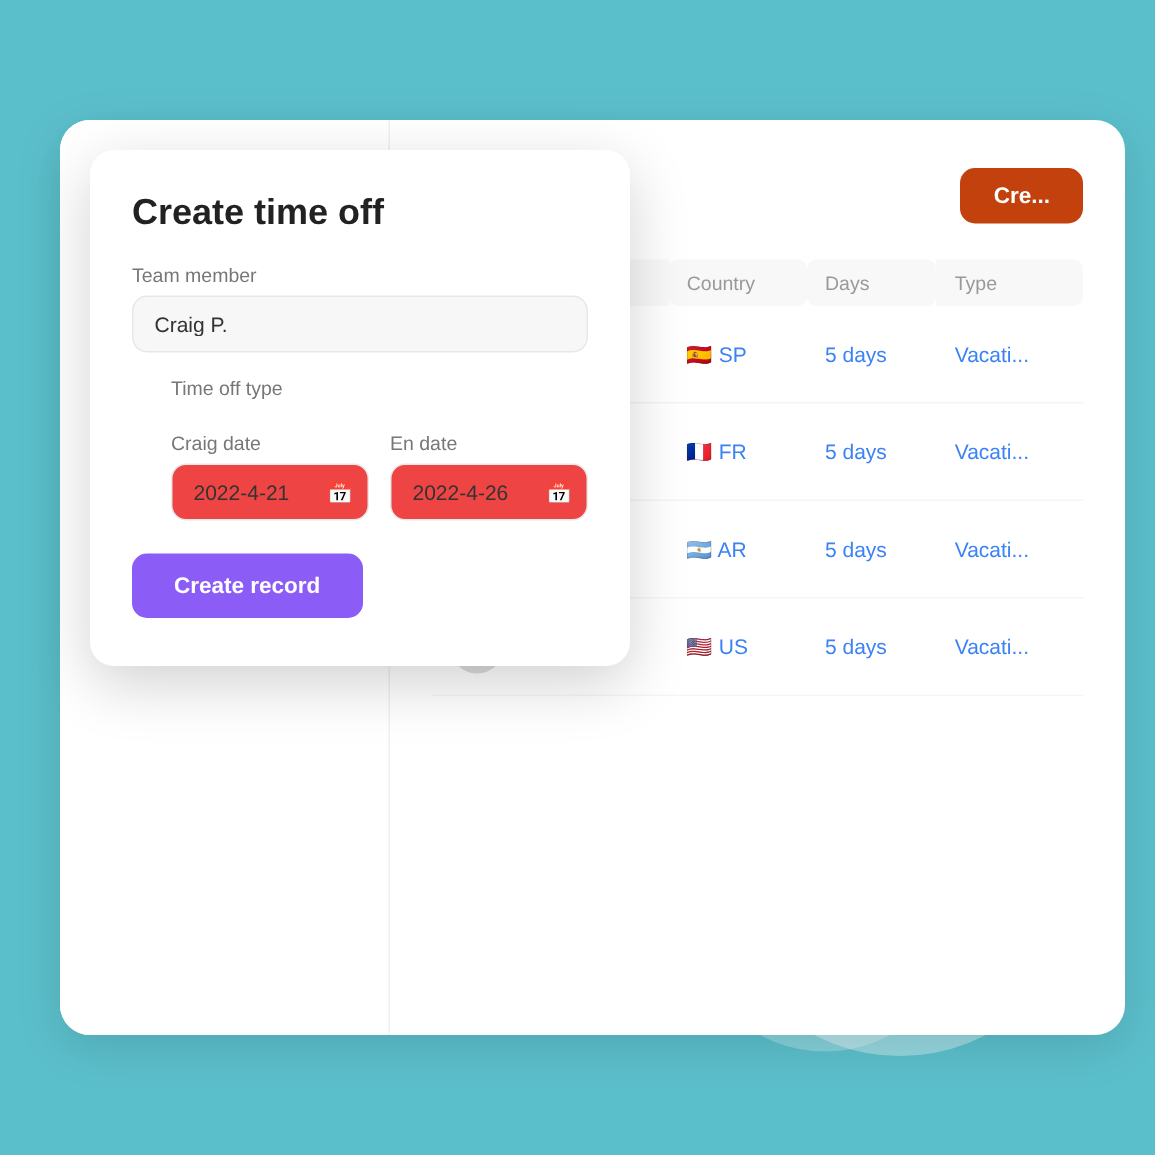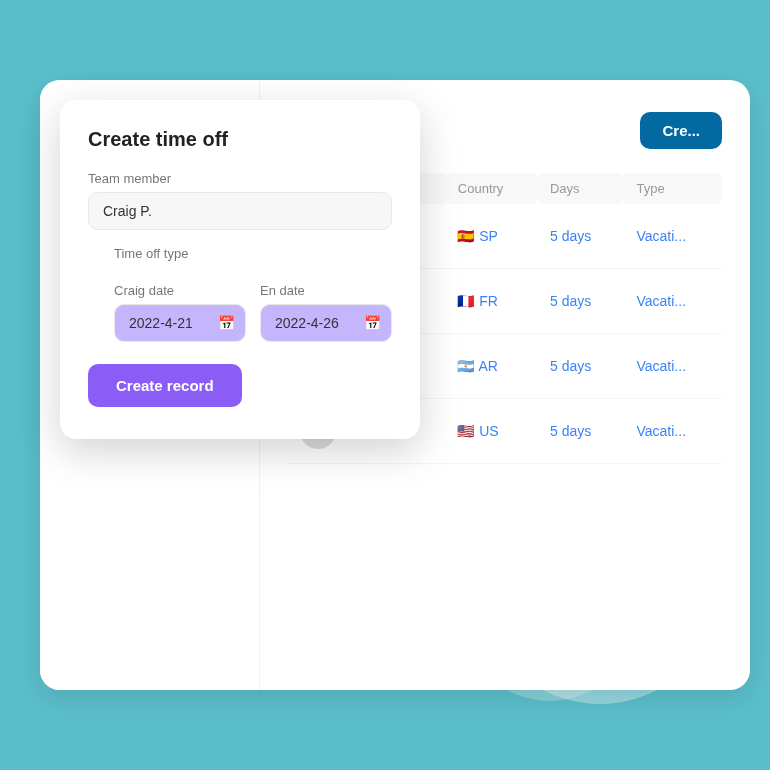--- a/index.html
+++ b/index.html
@@ -92,21 +92,21 @@
       margin-bottom: 24px;
     }
 
     .page-title {
       font-size: 22px;
       font-weight: 700;
       color: #222;
     }
 
     .create-btn {
-      background: #0369a1;
+      background: #c2410c;
       color: #fff;
       border: none;
       border-radius: 10px;
       padding: 10px 22px;
       font-size: 15px;
       font-weight: 600;
       cursor: pointer;
     }
 
     
@@ -161,21 +161,21 @@
       left: 60px;
       width: 360px;
       background: #fff;
       border-radius: 16px;
       box-shadow: 0 12px 40px rgba(0,0,0,0.18);
       padding: 28px 28px 32px;
       z-index: 10;
     }
 
     .modal-title {
-      font-size: 20px;
+      font-size: 24px;
       font-weight: 700;
       color: #222;
       margin-bottom: 20px;
     }
 
     .form-label {
       font-size: 13px;
       color: #777;
       margin-bottom: 6px;
       display: block;
@@ -238,21 +238,21 @@
       position: relative;
     }
 
     .date-input {
       width: 100%;
       padding: 10px 40px 10px 14px;
       border: 1.5px solid #e8e8e8;
       border-radius: 10px;
       font-size: 14px;
       color: #333;
-      background: #c4b5fd;
+      background: #ef4444;
       outline: none;
     }
 
     .calendar-icon {
       position: absolute;
       right: 10px;
       top: 50%;
       transform: translateY(-50%);
       color: #aaa;
       font-size: 14px;

